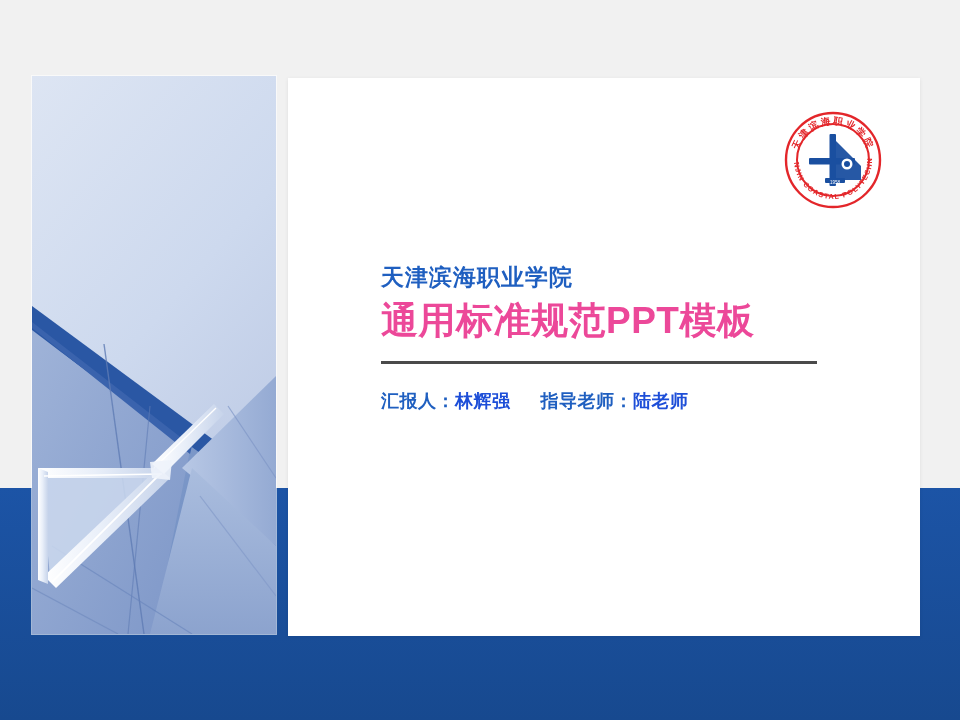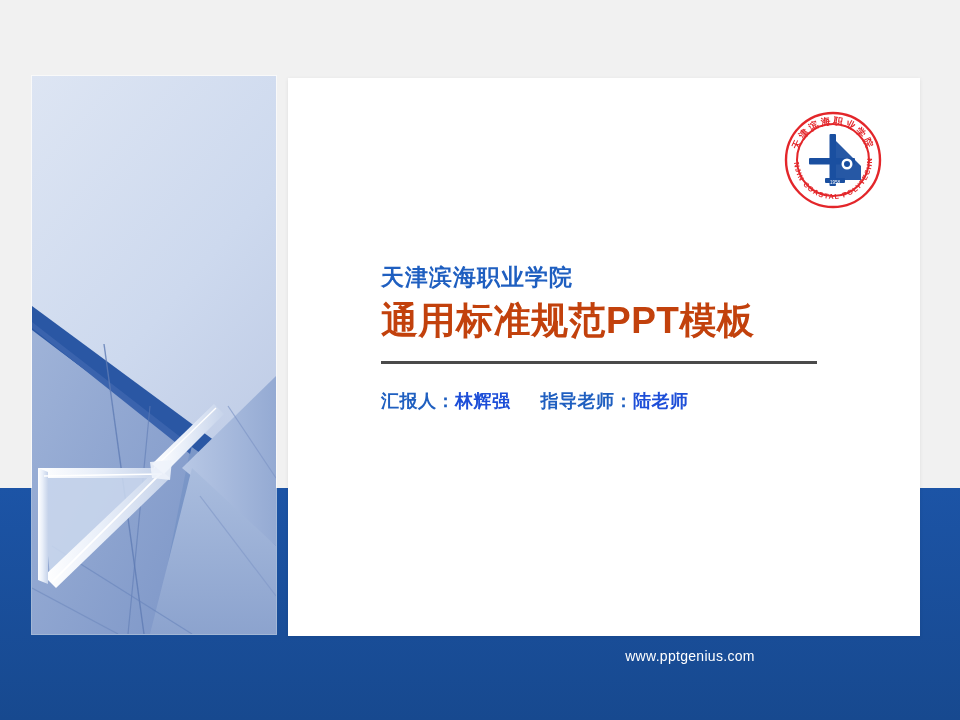--- a/index.html
+++ b/index.html
@@ -63,21 +63,21 @@
     font-weight:bold;
     color:#1f5fc0;
     letter-spacing:1px;
     line-height:1.25;
     white-space:nowrap;
   }
   .main-title {
     margin-top:6px;
     font-size:37px;
     font-weight:bold;
-    color:#c2410c;
+    color:#ec4899;
     letter-spacing:0.5px;
     line-height:1.22;
     white-space:nowrap;
   }
   .divider {
     margin-top:18px;
     width:436px; height:3px;
     background:#4a4a4a;
   }
   .byline {
@@ -210,17 +210,14 @@
     <div class="text-block">
       <div class="org-name">天津滨海职业学院</div>
       <div class="main-title">通用标准规范PPT模板</div>
       <div class="divider"></div>
       <div class="byline">
         <span class="lbl">汇报人：</span><span class="val">林辉强</span><span class="gap"></span><span class="lbl">指导老师：</span><span class="val">陆老师</span>
       </div>
     </div>
   </div>
 
-  <div class="footer-url">
-    <span>www.pptgenius.com</span>
-  </div>
 
 </div>
 
 </body></html>

